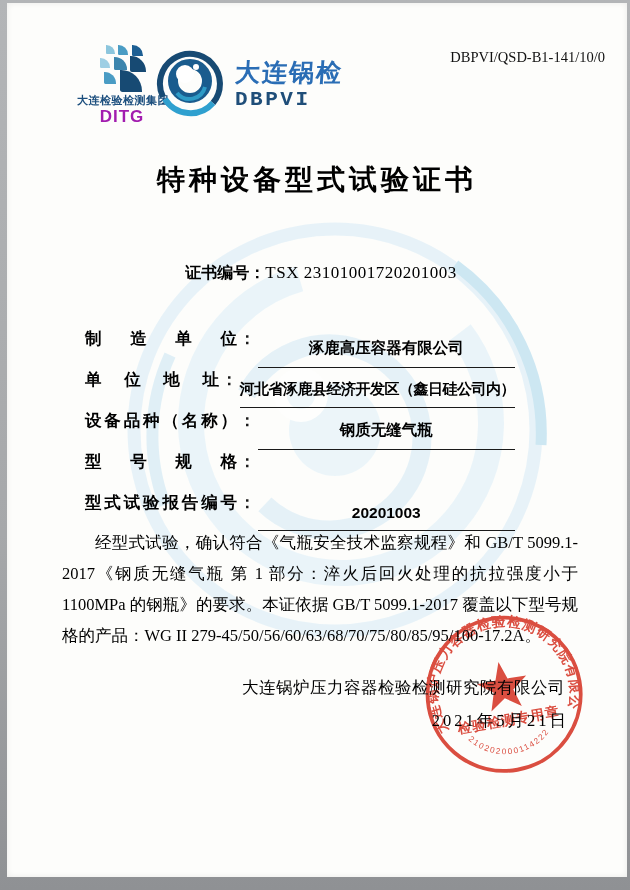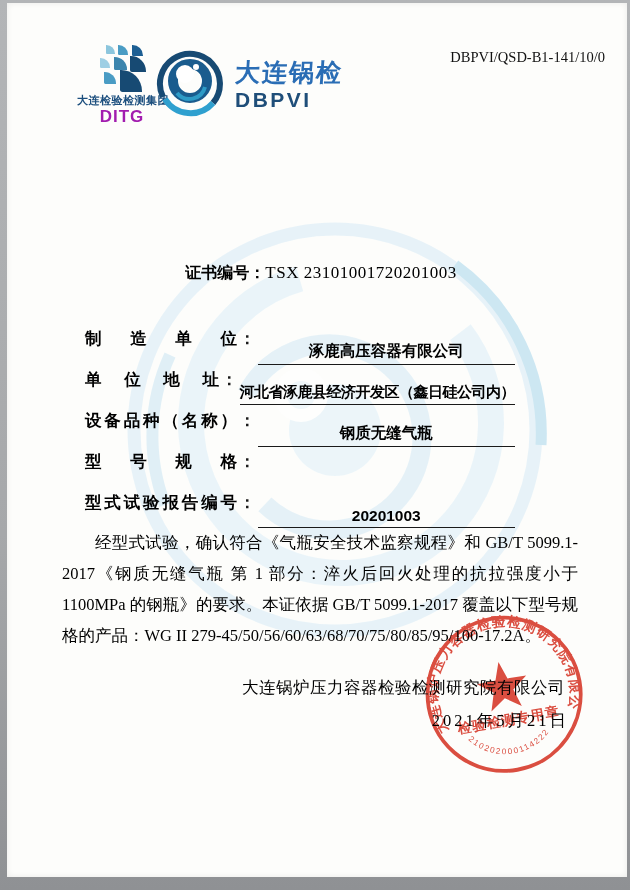--- a/index.html
+++ b/index.html
@@ -18,21 +18,21 @@
   .sail{border-radius:0 95% 0 12%;}
   .ditg-cn{font-family:"Liberation Sans","DejaVu Sans",sans-serif;
            font-size:11px;font-weight:bold;color:#1c4f7e;letter-spacing:.5px;white-space:nowrap;}
   .ditg-en{font-family:"Liberation Sans","DejaVu Sans",sans-serif;
            font-size:17px;font-weight:bold;color:#a21caf;letter-spacing:1px;line-height:1.05;}
   .dbpvi{position:absolute;left:148px;top:44px;display:flex;align-items:center;}
   .dbpvi-text{margin-left:6px;}
   .dbpvi-cn{font-family:"Liberation Sans","DejaVu Sans",sans-serif;
             font-size:25px;font-weight:bold;color:#2a6db5;letter-spacing:2px;
             transform:skewX(-4deg);white-space:nowrap;}
-  .dbpvi-en{font-family:Liberation Sans, sans-serif;
+  .dbpvi-en{font-family:Liberation Mono, monospace;
             font-size:21px;font-weight:bold;color:#1f4e79;letter-spacing:2.5px;line-height:1;}
   .doc-number{position:absolute;right:22px;top:46px;font-size:14.5px;color:#111;}
 
   
   .watermark{position:absolute;left:88px;top:192px;width:480px;height:470px;
              pointer-events:none;}
 
   
   .title{position:absolute;left:0;top:158px;width:100%;text-align:center;
          font-family:"Liberation Sans","DejaVu Sans",sans-serif;
@@ -49,21 +49,21 @@
   .fields{position:absolute;left:78px;top:322px;width:430px;}
   .frow{display:flex;align-items:center;margin-bottom:14px;height:27px;}
   .flabel{display:inline-block;width:152px;
           font-family:"Liberation Sans","DejaVu Sans",sans-serif;
           font-size:16.5px;font-weight:bold;color:#000;
           text-align:justify;text-align-last:justify;white-space:normal;}
   .fcolon{font-family:"Liberation Sans","DejaVu Sans",sans-serif;
           font-size:16.5px;font-weight:bold;margin:0 2px 0 2px;}
   .fvalue{flex:1;text-align:center;border-bottom:1.6px solid #1a1a1a;
           font-family:"Liberation Sans","DejaVu Sans",sans-serif;
-          font-size:15.5px;font-weight:bold;white-space:nowrap;padding-bottom:2px;color:#000;margin-top:29px;}
+          font-size:15.5px;font-weight:bold;white-space:nowrap;padding-bottom:8px;color:#000;margin-top:29px;}
   .frow.tight .fvalue{font-size:15px;letter-spacing:-.5px;}
 
   
   .body-par{position:absolute;left:55px;top:524px;width:516px;
             font-size:16.5px;line-height:31px;text-indent:2em;
             text-align:justify;color:#000;}
 
   
   .sig-company{position:absolute;right:62px;top:674px;font-size:16.5px;color:#000;letter-spacing:.5px;}
   .sig-date{position:absolute;right:58px;top:707px;font-size:16.5px;color:#000;letter-spacing:3px;}
@@ -127,20 +127,21 @@
         </svg>
         <div class="dbpvi-text">
           <div class="dbpvi-cn">大连锅检</div>
           <div class="dbpvi-en">DBPVI</div>
         </div>
       </div>
 
       <div class="doc-number">DBPVI/QSD-B1-141/10/0</div>
     </div>
 
+    <div class="title">特种设备型式试验证书</div>
     <div class="cert-line">
       <span class="lab">证书编号：</span><span class="val">TSX 23101001720201003</span>
     </div>
 
     <div class="fields">
       <div class="frow">
         <span class="flabel">制造单位</span>
         <span class="fcolon">：</span>
         <span class="fvalue">涿鹿高压容器有限公司</span>
       </div>

